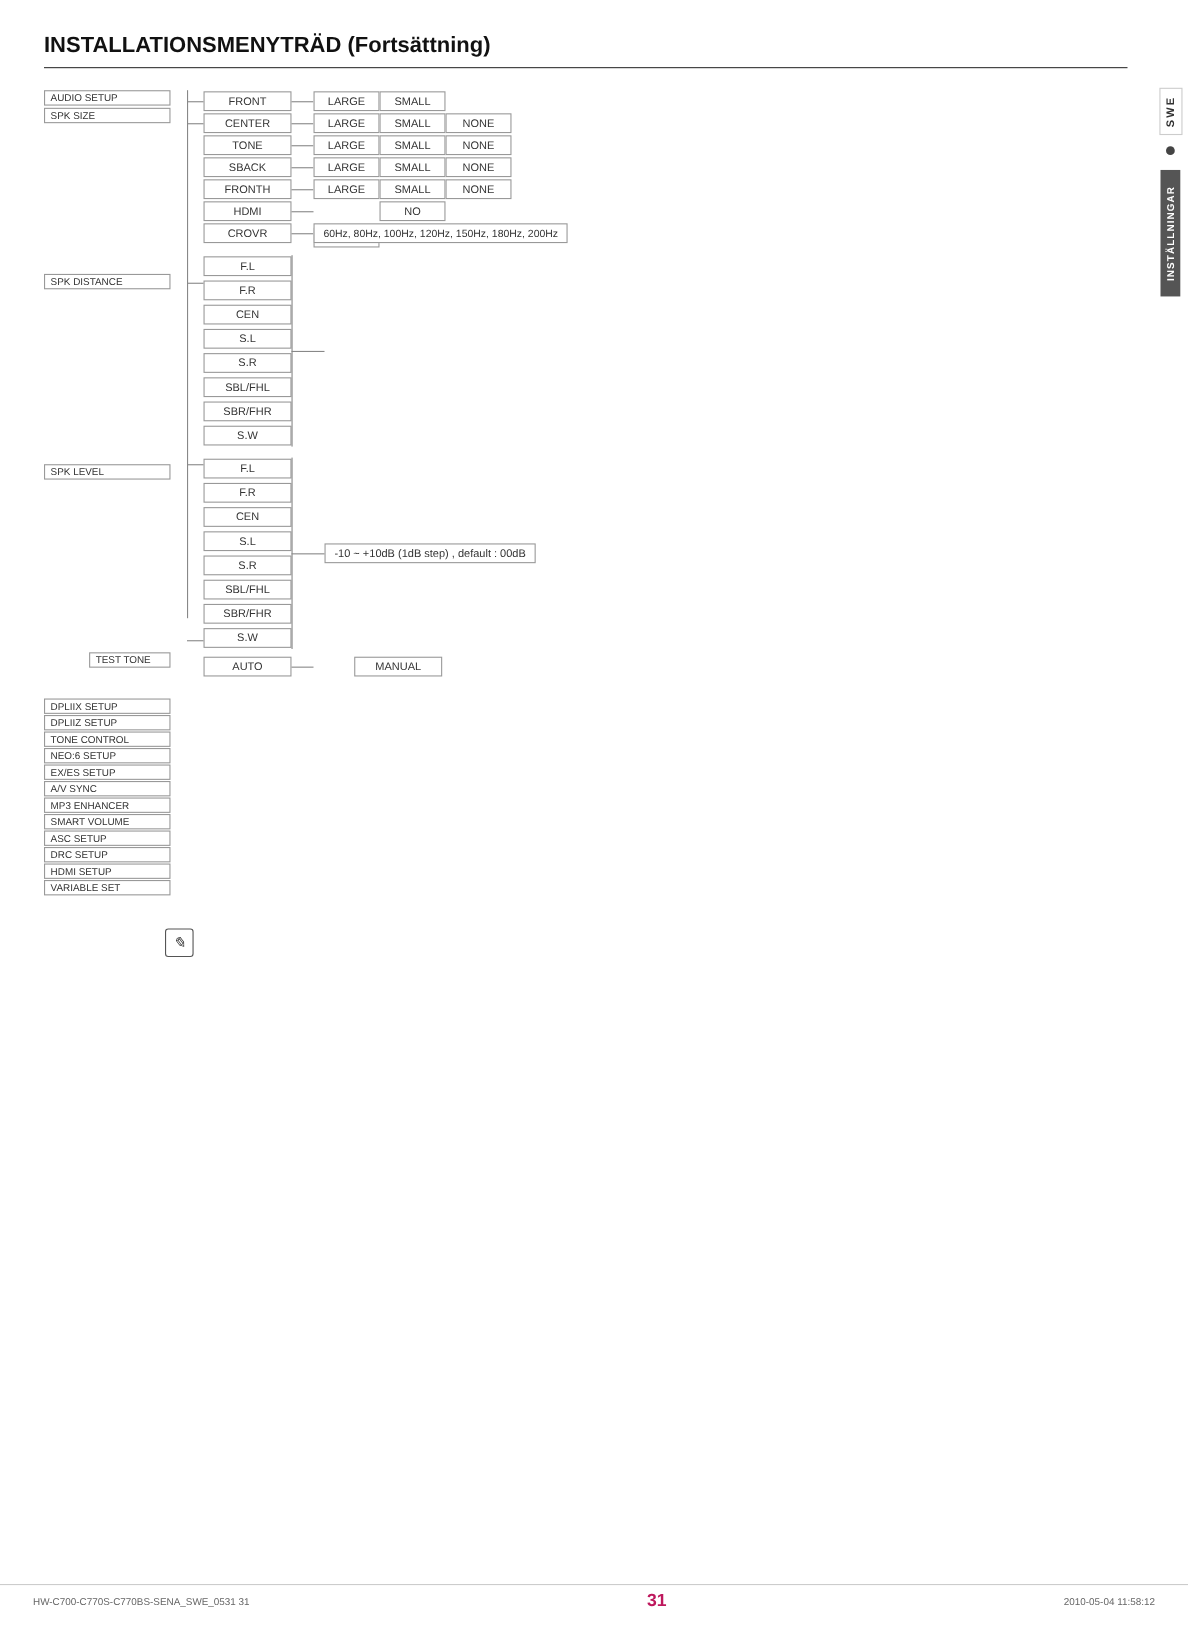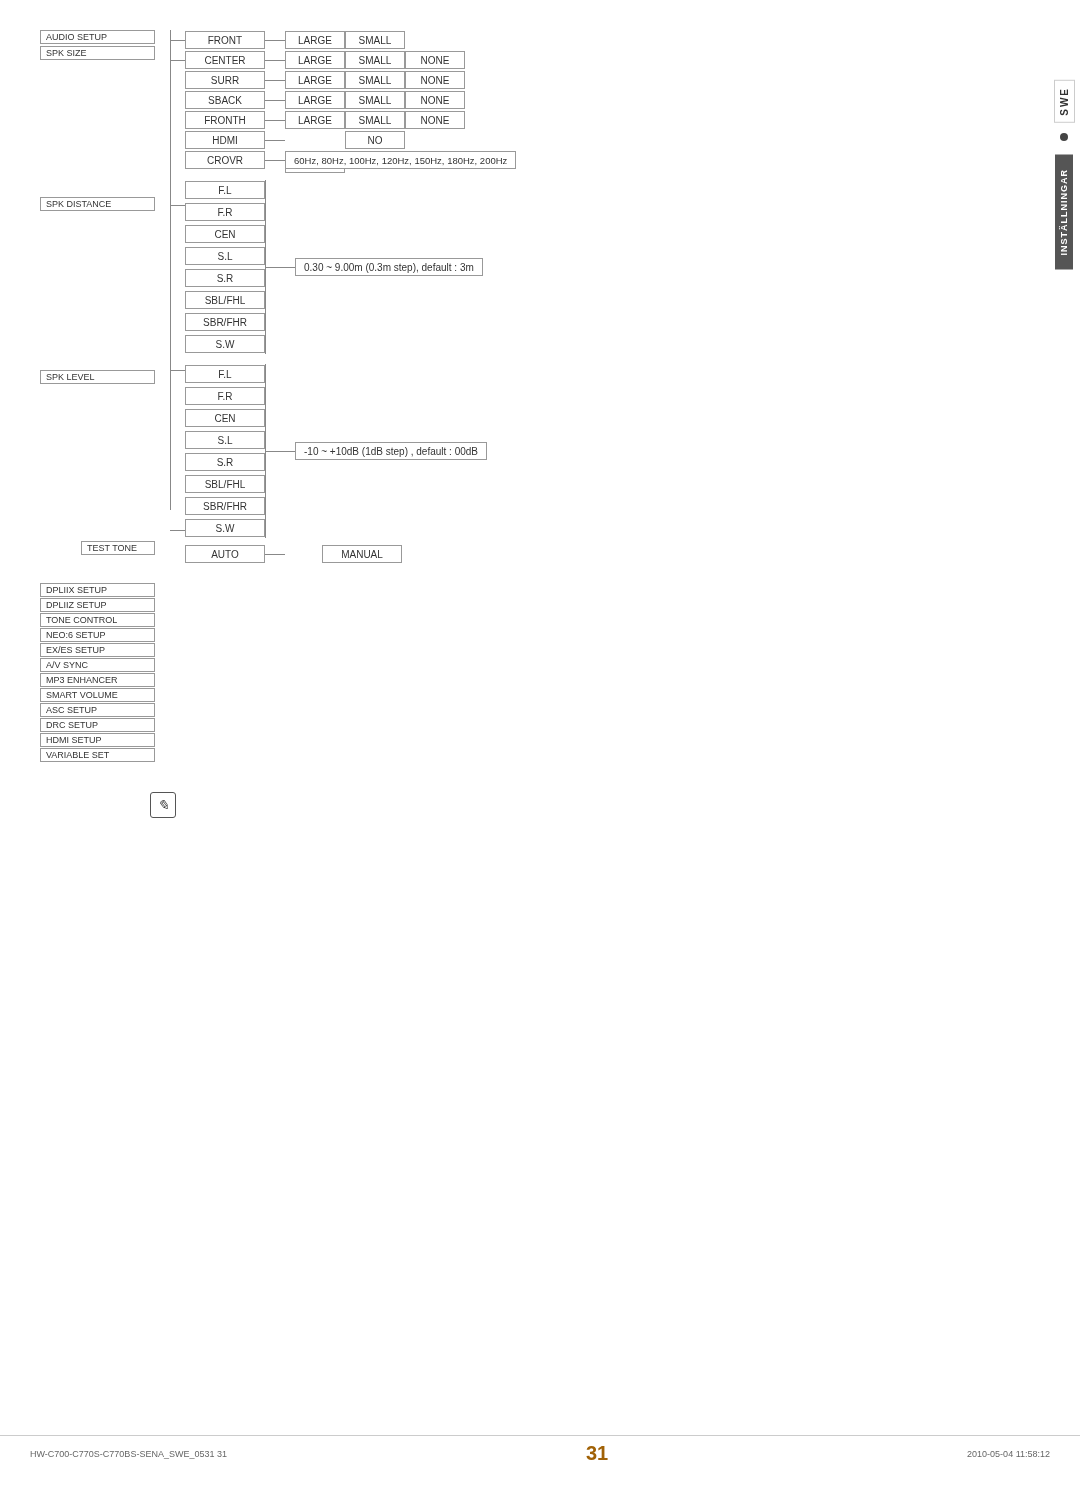--- a/index.html
+++ b/index.html
@@ -74,23 +74,23 @@
       justify-content: space-between;
       align-items: center;
       padding: 0 30px;
       border-top: 1px solid #ccc;
       padding-top: 6px;
       font-size: 9px;
       color: #666;
     }
 
     .page-number {
-      font-size: 20px;
+      font-size: 16px;
       font-weight: bold;
-      color: #a16207;
+      color: #be185d;
     }
 
     .tr {
       display: flex;
       align-items: center;
       height: 20px;
     }
 
     .box-sm {
       border: 1px solid #999;
@@ -142,20 +142,21 @@
 <body>
 
 <div class="content">
 
   <div class="side-tab">
     <div class="side-tab-swe">SWE</div>
     <div style="width:8px;height:8px;background:#444;border-radius:50%;margin:6px 0;"></div>
     <div class="side-tab-install">INSTÄLLNINGAR</div>
   </div>
 
+  <h1 class="page-title">INSTALLATIONSMENYTRÄD (Fortsättning)</h1>
 
   <div style="display:flex;gap:0;">
 
     <div style="width:115px;flex-shrink:0;display:flex;flex-direction:column;gap:0;">
 
       <div style="margin-bottom:2px;">
         <div class="label-box">AUDIO SETUP</div>
       </div>
 
       <div style="margin-bottom:2px;margin-top:0px;">
@@ -223,21 +224,21 @@
 
         <div class="tr">
           <div class="box-sm" style="width:80px;">CENTER</div>
           <div class="lh"></div>
           <div class="box-sm" style="width:60px;">LARGE</div>
           <div class="box-sm" style="width:60px;">SMALL</div>
           <div class="box-sm" style="width:60px;">NONE</div>
         </div>
 
         <div class="tr">
-          <div class="box-sm" style="width:80px;">SURR</div>
+          <div class="box-sm" style="width:80px;">TONE</div>
           <div class="lh"></div>
           <div class="box-sm" style="width:60px;">LARGE</div>
           <div class="box-sm" style="width:60px;">SMALL</div>
           <div class="box-sm" style="width:60px;">NONE</div>
         </div>
 
         <div class="tr">
           <div class="box-sm" style="width:80px;">SBACK</div>
           <div class="lh"></div>
           <div class="box-sm" style="width:60px;">LARGE</div>
@@ -298,23 +299,20 @@
             <div class="tr">
               <div class="box-sm" style="width:80px;">S.W</div>
             </div>
           </div>
 
           <div style="position:relative;width:30px;">
             <div style="position:absolute;left:0;top:0;width:1px;height:100%;background:#888;"></div>
             <div style="position:absolute;left:0;top:50%;width:30px;height:1px;background:#888;"></div>
           </div>
 
-          <div style="display:flex;align-items:center;">
-            <div class="box-wide" style="font-size:10px;">0.30 ~ 9.00m (0.3m step), default : 3m</div>
-          </div>
         </div>
       </div>
 
       <div style="margin-bottom:6px;margin-top:10px;">
         <div style="display:flex;gap:0;">
 
           <div style="display:flex;flex-direction:column;gap:2px;">
             <div class="tr">
               <div class="box-sm" style="width:80px;">F.L</div>
             </div>

